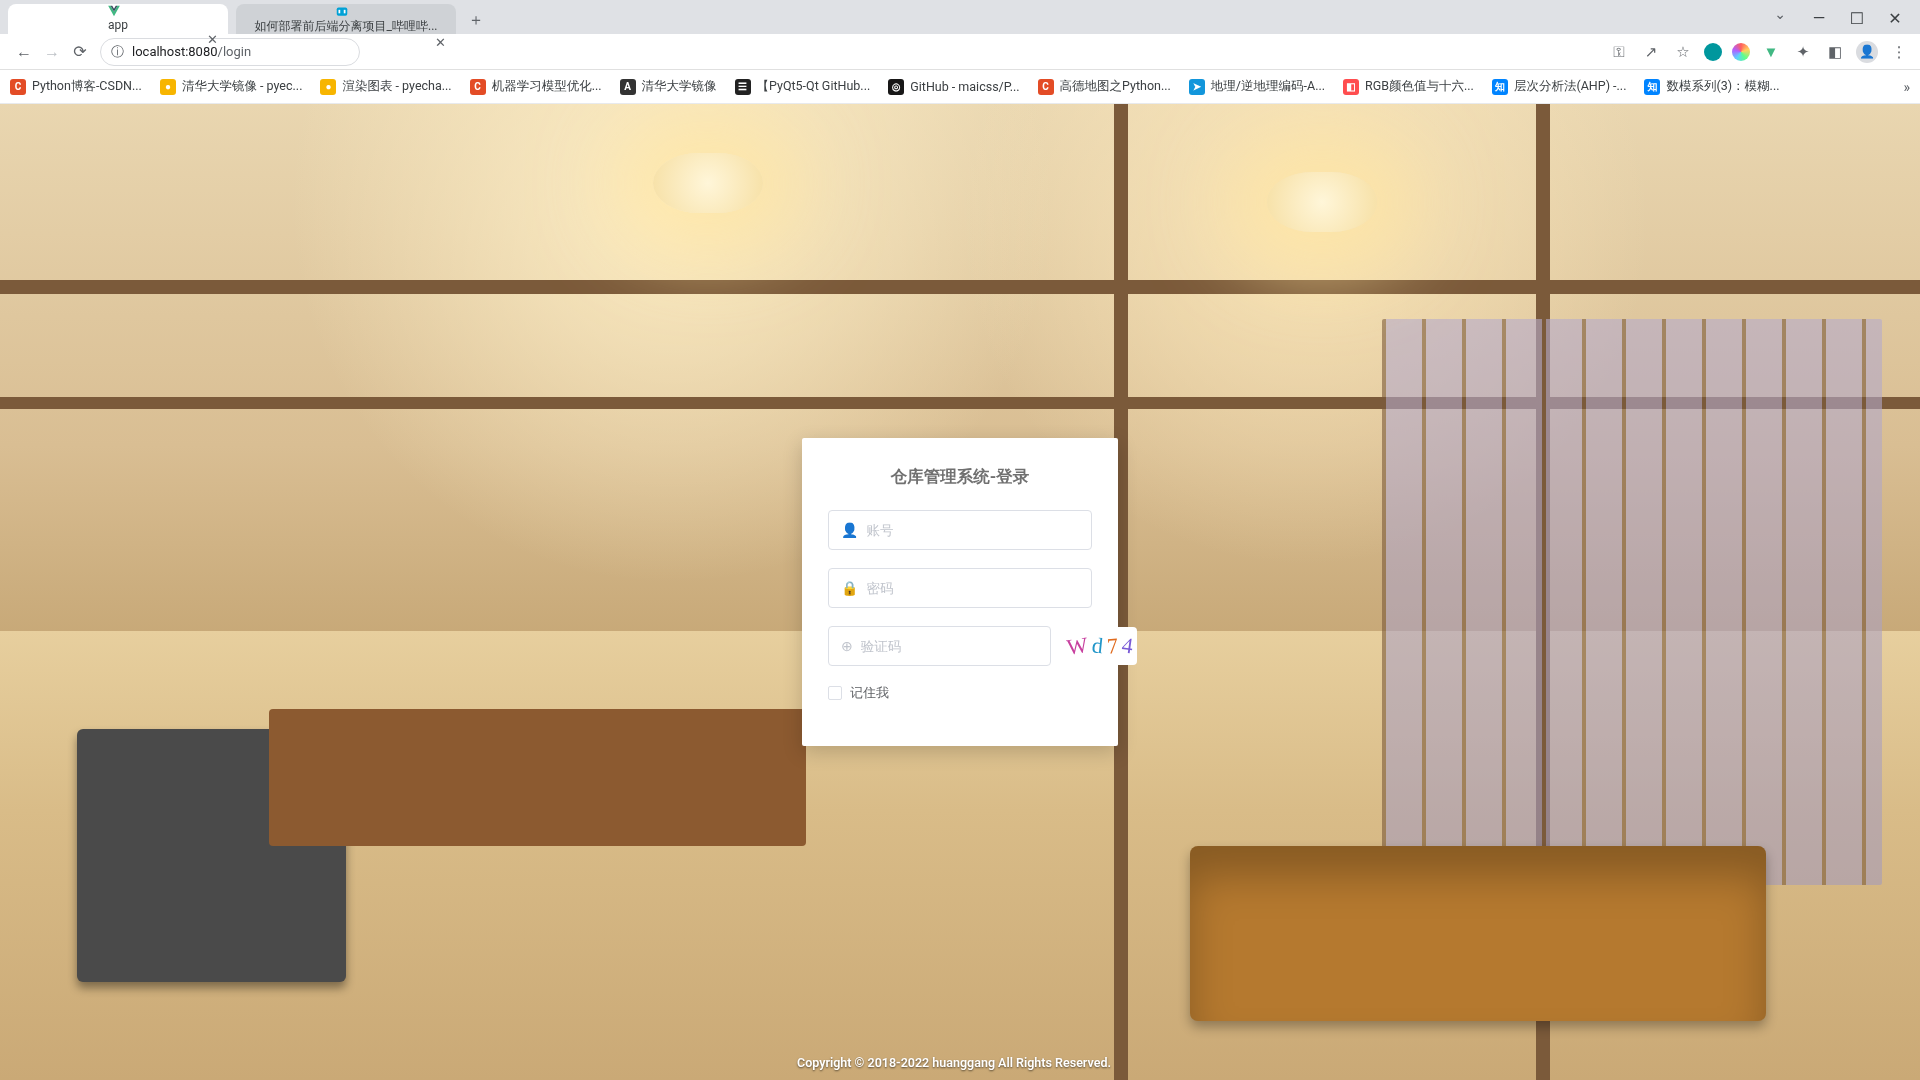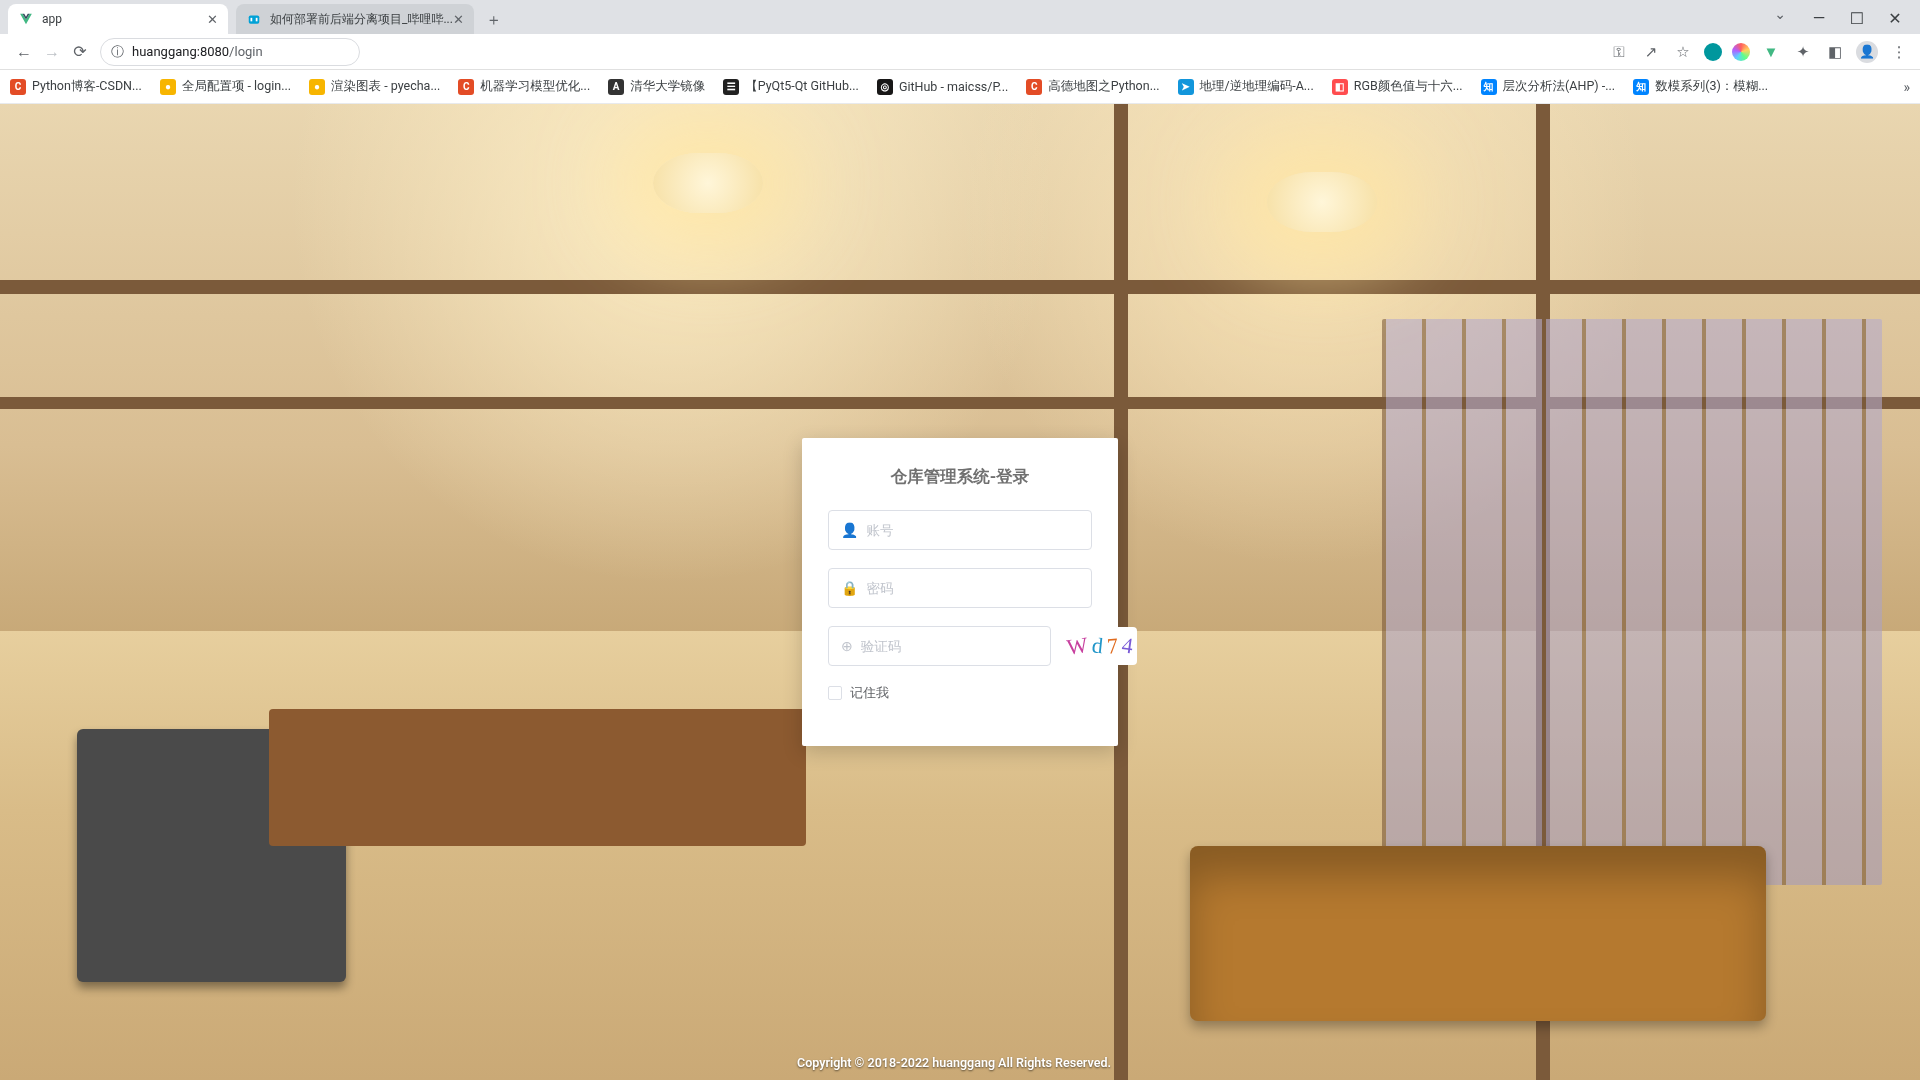--- a/index.html
+++ b/index.html
@@ -3,21 +3,21 @@
 <meta charset="utf-8">
 <style>
   * { box-sizing: border-box; margin: 0; padding: 0; }
   body {
     font-family: -apple-system, BlinkMacSystemFont, "Segoe UI", Roboto, "Microsoft YaHei", sans-serif;
     width: 1920px; height: 1080px; overflow: hidden; background: #fff;
   }
   
   .chrome-top { background: #dfe1e5; height: 34px; display: flex; align-items: flex-end; }
   .tab { height: 30px; background: #fff; border-radius: 8px 8px 0 0; display: flex; align-items: center;
-         padding: 0 10px; font-size: 12px; color: #3c4043; margin-left: 8px; min-width: 220px; position: relative;}
+         padding: 0 10px; font-size: 12px; color: #3c4043; margin-left: 8px; min-width: 220px; position: relative; flex-direction: column;}
   .tab.inactive { background: #cfd2d6; }
   .tab .favicon { width: 16px; height: 16px; margin-right: 8px; display:flex; align-items:center; justify-content:center;}
   .tab .close { margin-left: auto; color:#5f6368; font-size:13px; }
   .newtab { width: 28px; height: 28px; display:flex; align-items:center; justify-content:center; color:#5f6368; font-size:16px; margin-left:6px;}
   .win-controls { margin-left:auto; display:flex; gap:4px; padding:0 8px 4px 8px;}
   .win-controls div { width: 34px; height:24px; display:flex; align-items:center; justify-content:center; color:#3c4043;}
   .chev-down { margin-right:12px; font-size:14px; color:#5f6368;}
   
   .addr-row { height: 36px; background:#fff; display:flex; align-items:center; padding: 0 10px; border-bottom:1px solid #e0e0e0;}
   .nav-btn { width:28px; height:28px; display:flex; align-items:center; justify-content:center; color:#5f6368; font-size:16px; border-radius:50%;}
@@ -117,21 +117,21 @@
     <div>✕</div>
   </div>
 </div>
 
 <div class="addr-row">
   <div class="nav-btn">←</div>
   <div class="nav-btn dis">→</div>
   <div class="nav-btn">⟳</div>
   <div class="url-pill">
     <span style="margin-right:8px;">ⓘ</span>
-    <span class="host">huanggang:8080</span>
+    <span class="host">localhost:8080</span>
       <span>/login</span>
   </div>
   <div class="addr-right">
     <div class="ico">⚿</div>
     <div class="ico">↗</div>
     <div class="ico">☆</div>
     <div class="dot"></div>
     <div class="dot2"></div>
     <div class="ico" style="color:#41b883;">▼</div>
     <div class="ico">✦</div>
@@ -141,21 +141,21 @@
   </div>
 </div>
 
 <div class="bm-row">
   <div class="bm">
       <span class="bico" style="background:#e34c26">C</span>
       <span>Python博客-CSDN...</span>
     </div>
   <div class="bm">
       <span class="bico" style="background:#f7b500">●</span>
-      <span>全局配置项 - login...</span>
+      <span>清华大学镜像 - pyec...</span>
     </div>
   <div class="bm">
       <span class="bico" style="background:#f7b500">●</span>
       <span>渲染图表 - pyecha...</span>
     </div>
   <div class="bm">
       <span class="bico" style="background:#e34c26">C</span>
       <span>机器学习模型优化...</span>
     </div>
   <div class="bm">

